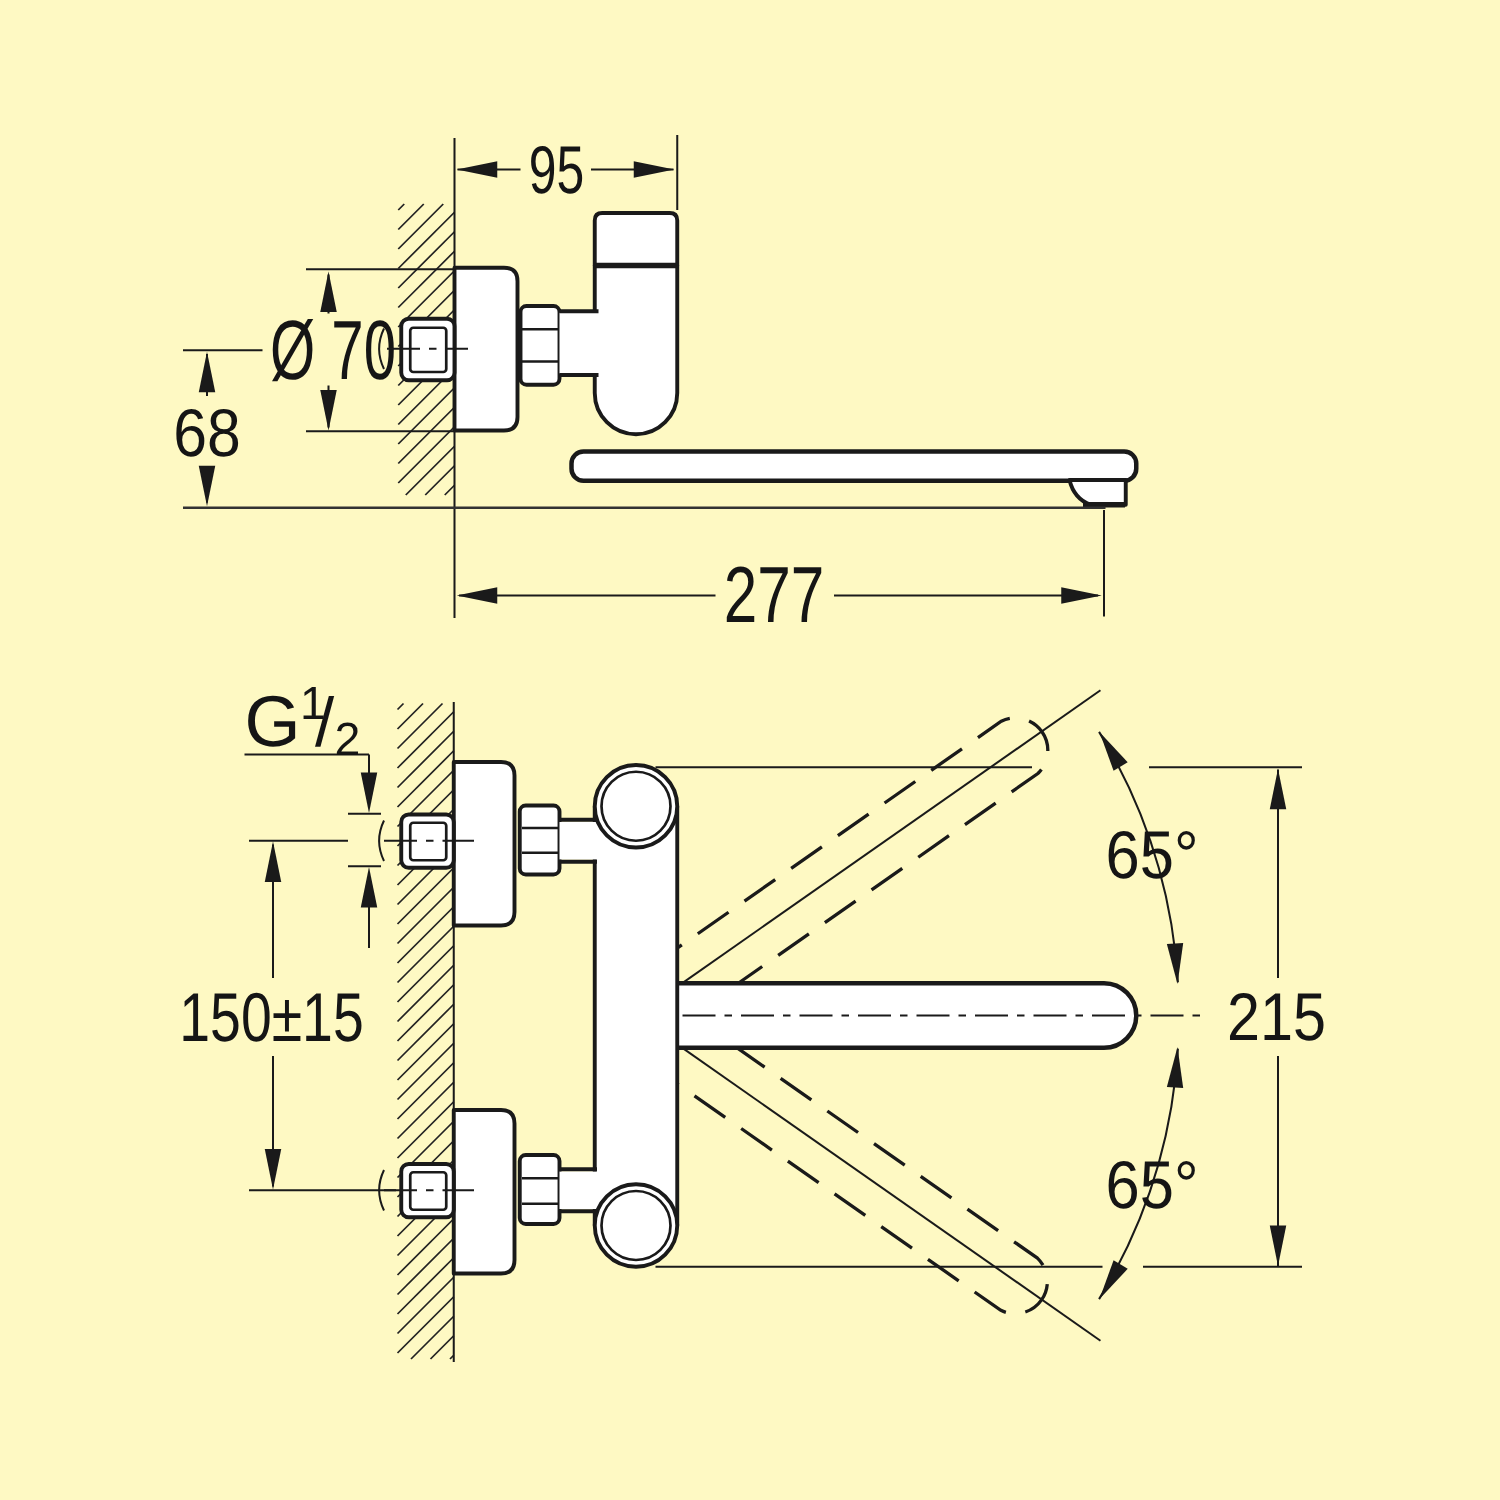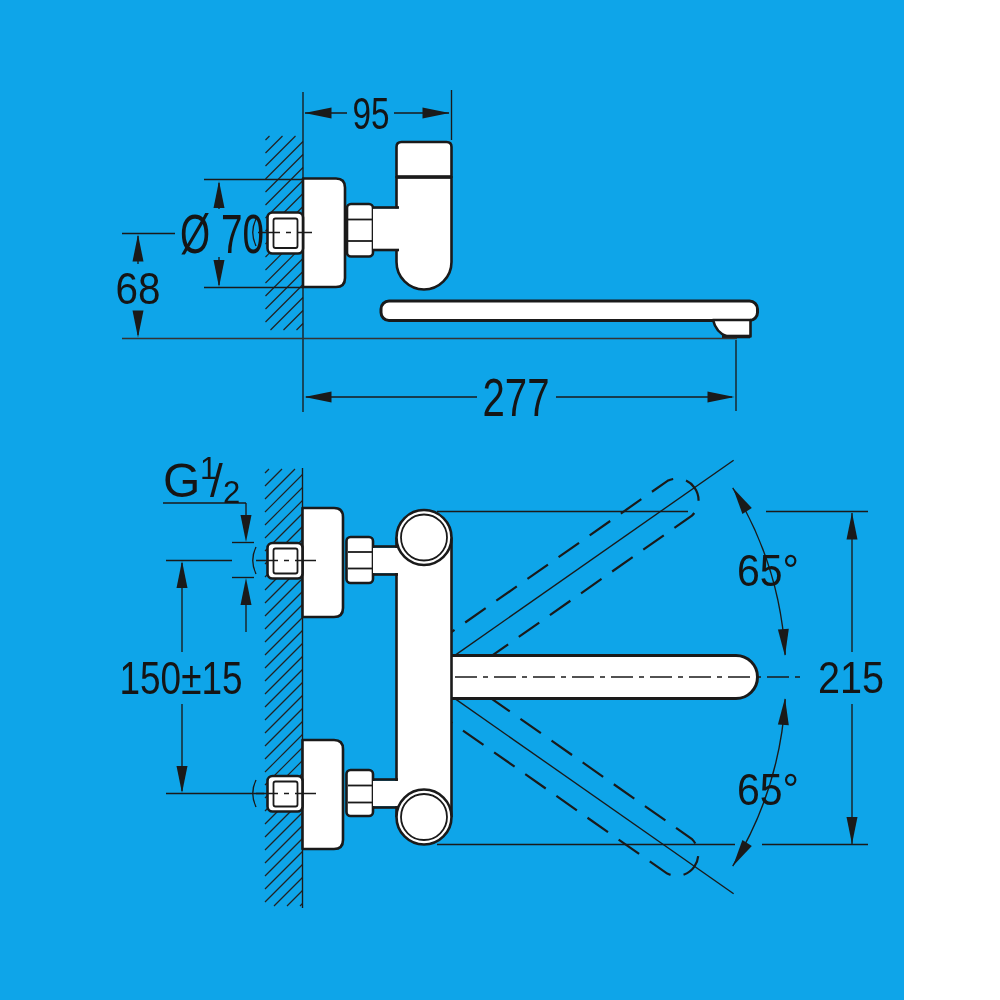--- a/index.html
+++ b/index.html
@@ -1,16 +1,16 @@
 <!DOCTYPE html>
 <html><head>
 <meta charset="utf-8">
 <style>
   html,body{margin:0;padding:0;background:#ffffff;}
-  .stage{width:904px;height:1000px;background:#0ea5e9;position:relative;}
+  .stage{width:1000px;height:1000px;background:#fef9c3;position:relative;}
   svg{display:block;}
   
   .outline{fill:#fff;stroke:#1a1a1a;stroke-width:2.6;stroke-linejoin:round;}
   .outline-nofill{fill:none;stroke:#1a1a1a;stroke-width:2.6;stroke-linejoin:round;}
   .outline-bold{fill:#fff;stroke:#1a1a1a;stroke-width:3;stroke-linejoin:round;}
   .seam{stroke:#1a1a1a;stroke-width:3.6;fill:none;}
   .inner{fill:none;stroke:#1a1a1a;stroke-width:1.8;}
   .thin{stroke:#1a1a1a;stroke-width:1.35;fill:none;}
   .thin2{stroke:#333;stroke-width:1.6;fill:none;}
   .hatch-line{stroke:#222;stroke-width:1.15;}

